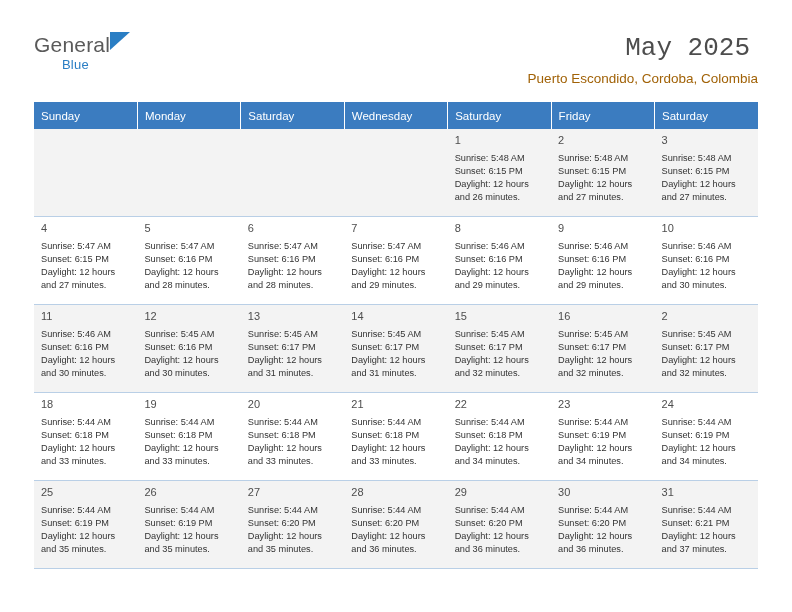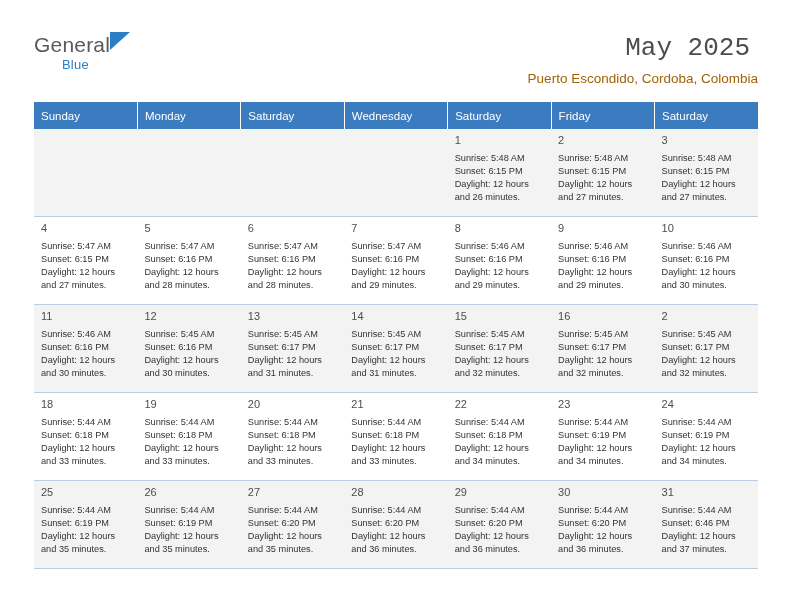--- a/index.html
+++ b/index.html
@@ -366,21 +366,21 @@
           <td>
             <span class="daynum">30</span>
             <span class="info-line">Sunrise: 5:44 AM</span>
             <span class="info-line">Sunset: 6:20 PM</span>
             <span class="info-line">Daylight: 12 hours</span>
             <span class="info-line">and 36 minutes.</span>
           </td>
           <td>
             <span class="daynum">31</span>
             <span class="info-line">Sunrise: 5:44 AM</span>
-            <span class="info-line">Sunset: 6:46 PM</span>
+            <span class="info-line">Sunset: 6:21 PM</span>
             <span class="info-line">Daylight: 12 hours</span>
             <span class="info-line">and 37 minutes.</span>
           </td>
         </tr>
       </tbody>
   </table>
 
 </div>
 
 </body></html>

